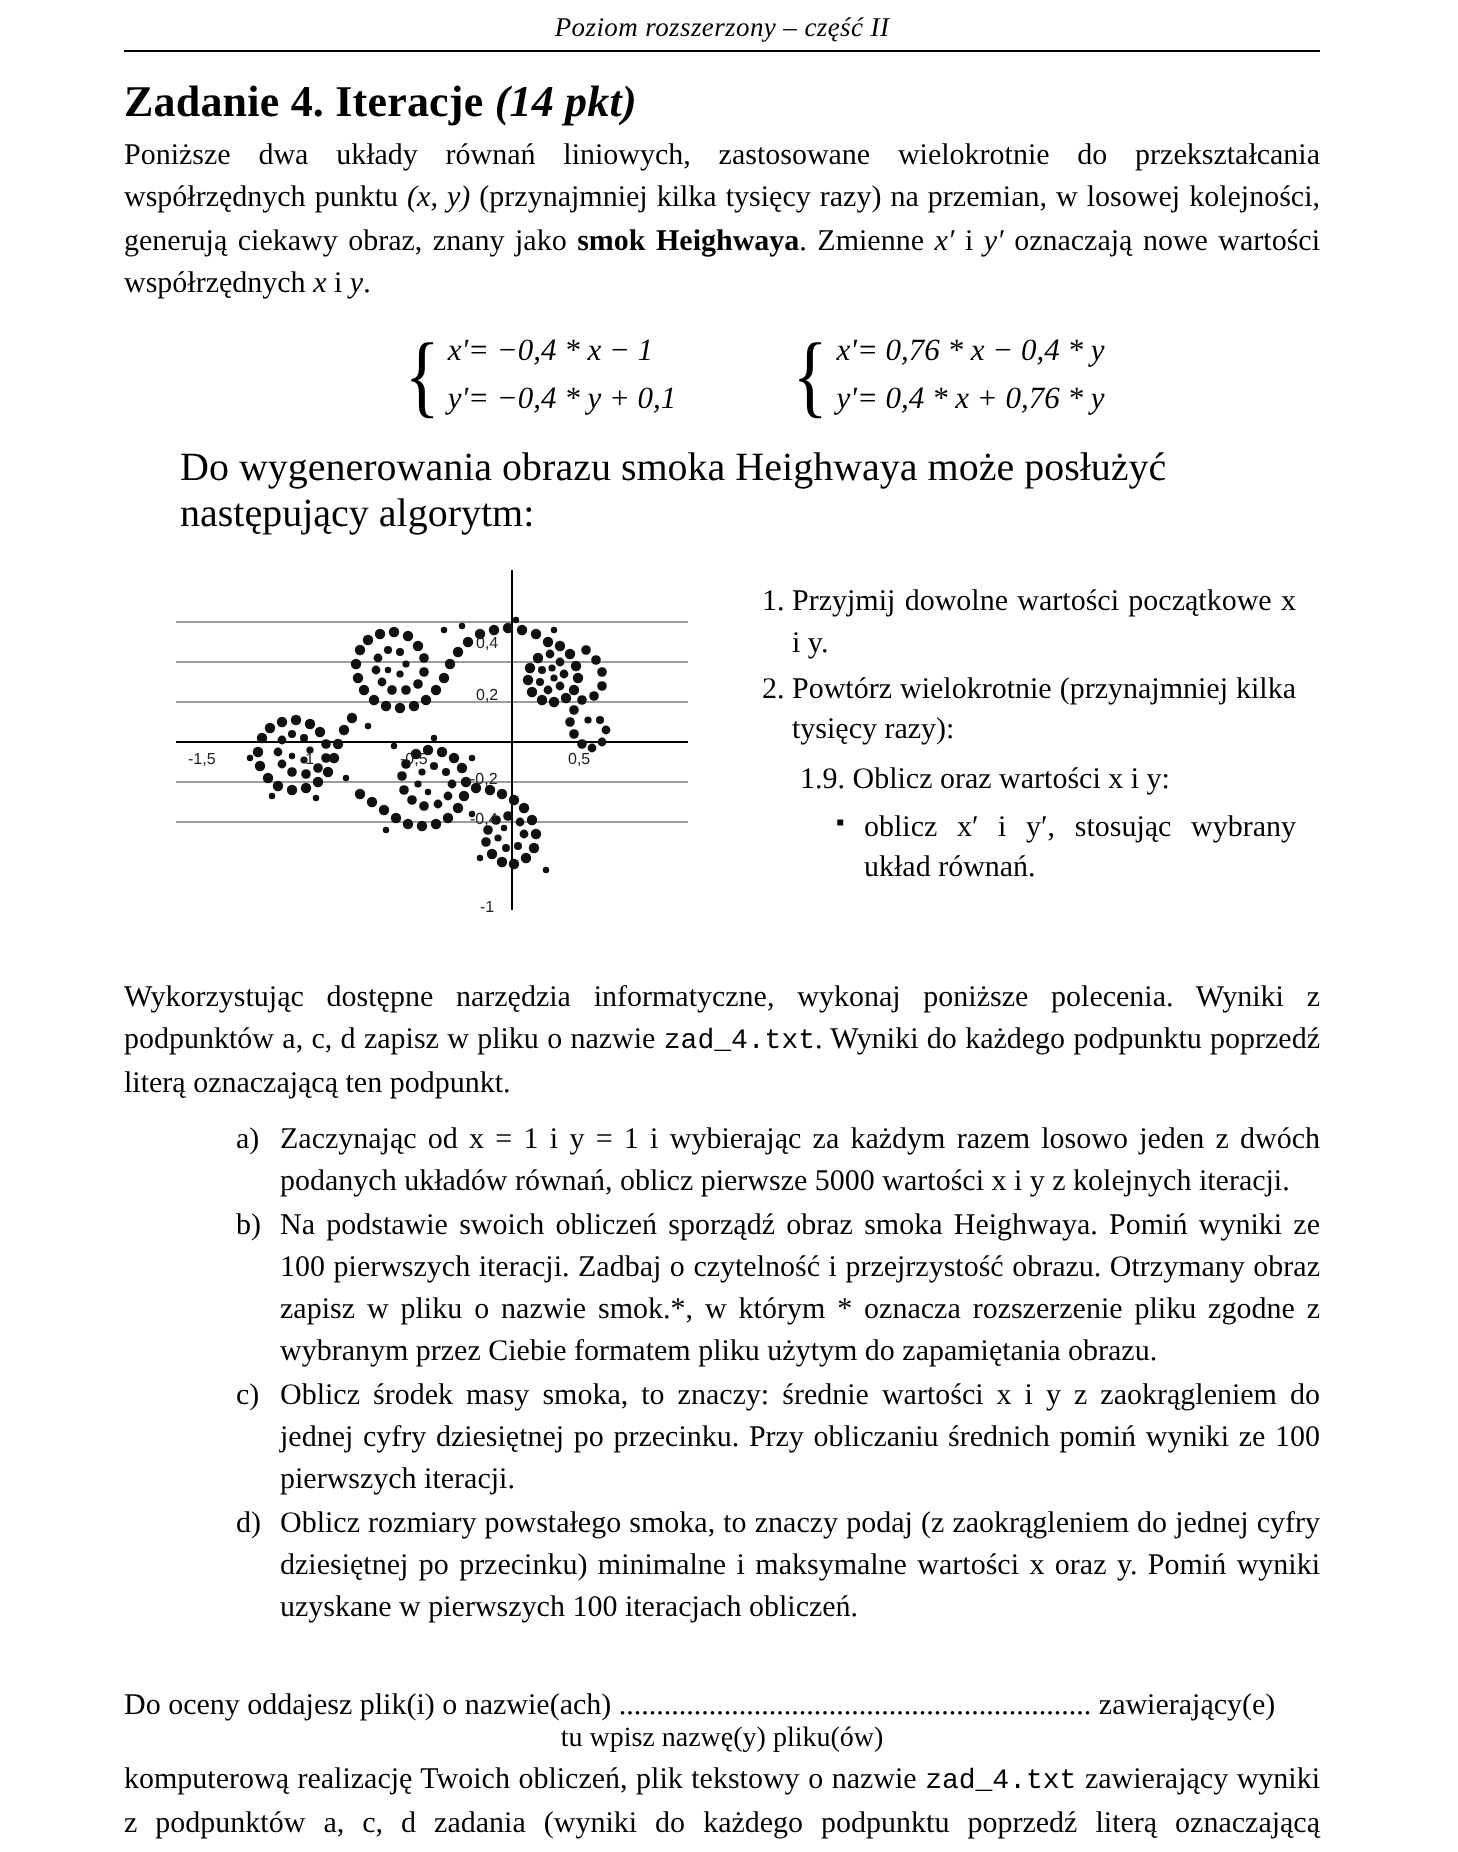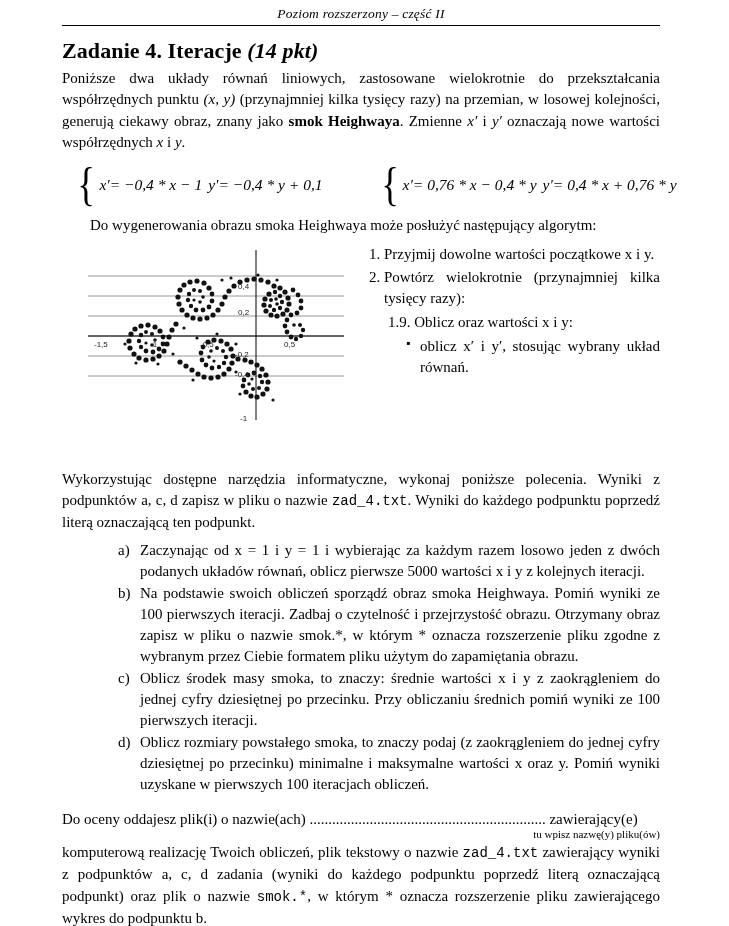--- a/index.html
+++ b/index.html
@@ -70,30 +70,31 @@
   }
   .brace {
     font-size: 46px;
     line-height: 36px;
     font-family: "Liberation Serif", serif;
     margin-right: 2px;
     transform: scaleX(0.8);
   }
   .eqlines {
     display: flex;
+    flex-direction: column;
     gap: 6px;
     justify-content: space-between;
   }
   .eqline {
     white-space: nowrap;
     font-size: 15.5px;
   }
 
   .algo-intro {
-    font-size: 15px;
+    font-size: 20px;
     margin: 8px 0 10px 28px;
   }
 
   
   .fig-row {
     display: flex;
     align-items: flex-start;
     margin-top: 6px;
   }
   .figure {
@@ -103,21 +104,21 @@
     margin-left: 26px;
     flex: none;
   }
   .steps {
     margin-left: 18px;
     font-size: 15px;
     line-height: 1.38;
     flex: 1;
   }
   ol.steps-list {
-    margin: 0;
+    margin: 12px;
     padding-left: 22px;
   }
   ol.steps-list > li {
     margin-bottom: 2px;
     text-align: justify;
   }
   .substep {
     margin: 4px 0 0 4px;
   }
   ul.bullets {
@@ -154,26 +155,26 @@
     width: 22px;
     flex: none;
   }
   .task-text {
     text-align: justify;
     flex: 1;
   }
 
   .dotline {
     font-size: 15px;
-    margin-top: 14px;
+    margin-top: 28px;
     line-height: 1.45;
   }
   .caption-small {
-    text-align: right;
-    font-size: 11px;
+    text-align: center;
+    font-size: 14px;
     margin: -2px 0 2px 0;
   }
   .final-par {
     font-size: 15px;
     line-height: 1.45;
     text-align: justify;
     margin: 0;
   }
   .ticklabel {
     position: absolute;
@@ -443,21 +444,21 @@
             <span>Oblicz oraz wartości x i y:</span>
             <ul class="bullets">
               <li>oblicz x′ i  y′, stosując wybrany układ równań.</li>
             </ul>
           </div>
         </li>
       </ol>
     </div>
   </div>
 
-  <p class="body-par" style="margin-top:29px;">
+  <p class="body-par" style="margin-top:14px;">
     <span>Wykorzystując dostępne narzędzia informatyczne, wykonaj poniższe polecenia. Wyniki z podpunktów a, c, d zapisz w pliku o nazwie </span><span class="mono">zad_4.txt</span><span>. Wyniki do każdego podpunktu poprzedź literą oznaczającą ten podpunkt.</span>
   </p>
 
   <div class="tasks">
     <div class="task-item">
       <div class="task-letter">a)</div>
       <div class="task-text">Zaczynając od x = 1 i y = 1 i wybierając za każdym razem losowo jeden z dwóch podanych układów równań, oblicz pierwsze 5000 wartości x i y z kolejnych iteracji.</div>
     </div>
     <div class="task-item">
       <div class="task-letter">b)</div>

